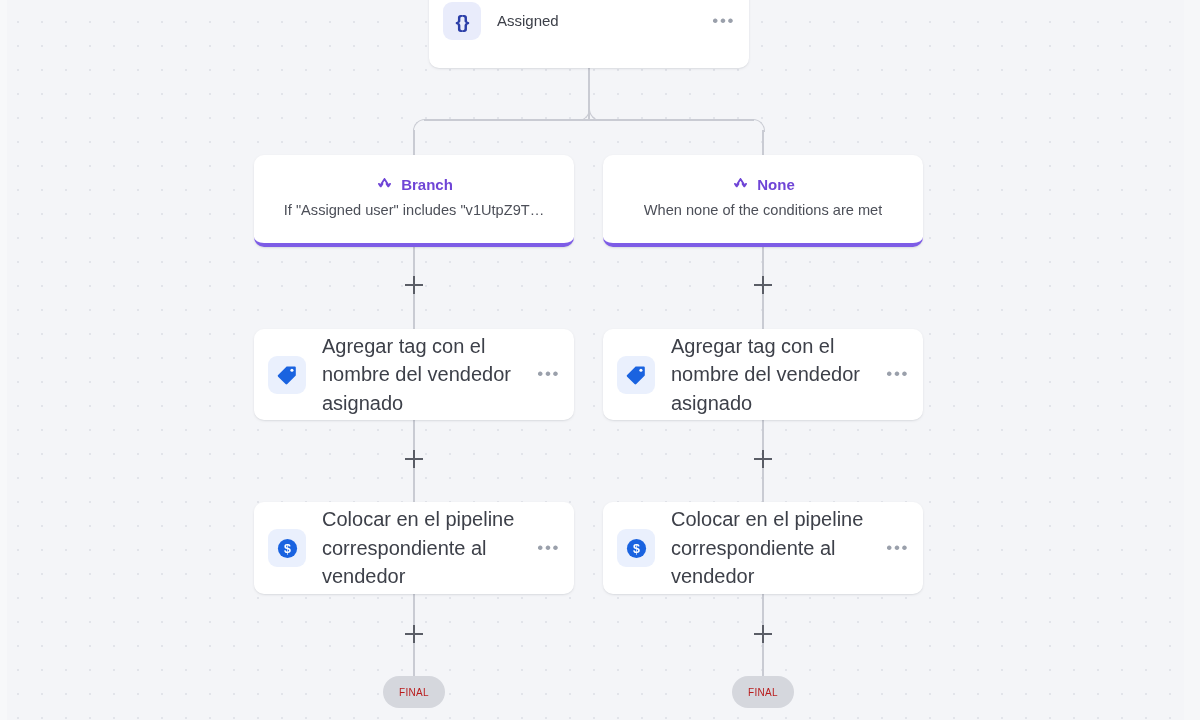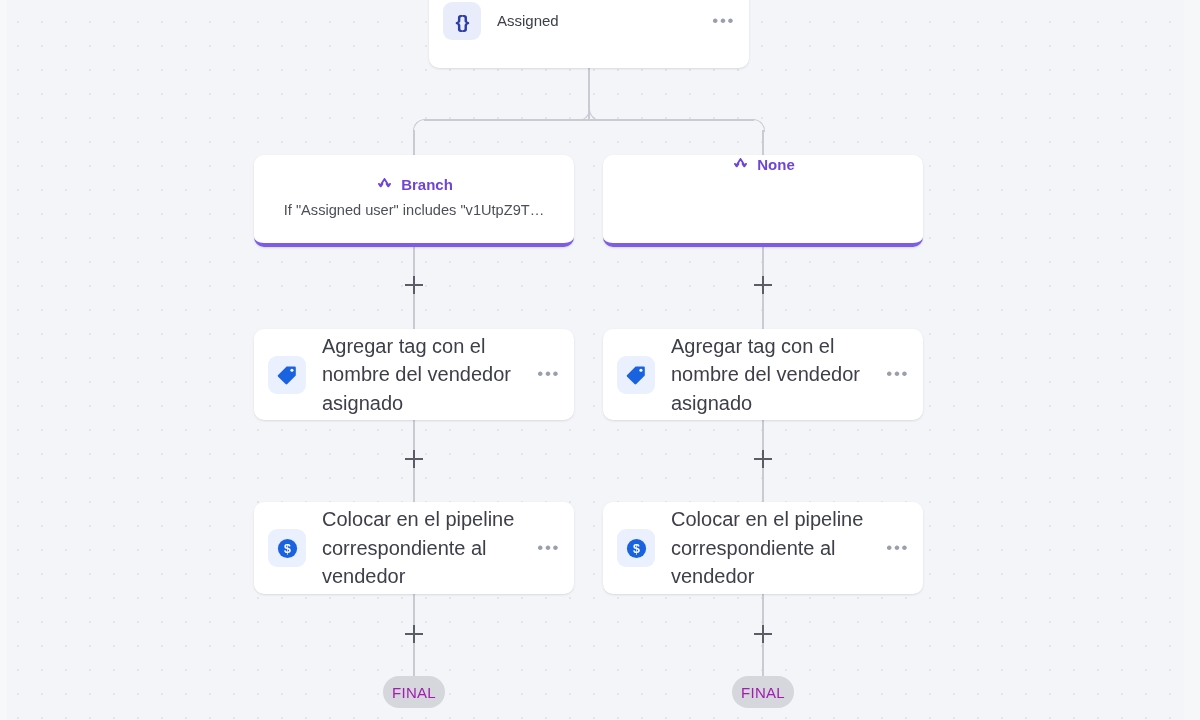--- a/index.html
+++ b/index.html
@@ -81,21 +81,21 @@
   }
   .branch-sub{
     color:#4c4f58;font-size:14.6px;white-space:nowrap;
     max-width:300px;overflow:hidden;text-overflow:ellipsis;
   }
 
   
   .final{
     position:absolute;background:#d5d7dd;border-radius:16px;
     display:flex;align-items:center;justify-content:center;
-    color:#a21caf;font-size:15px;letter-spacing:.3px;
+    color:#b91c1c;font-size:10px;letter-spacing:.3px;
   }
 </style>
 </head>
 <body>
 
 <div id="canvas">
 
   <div class="edge-gutter left"></div>
   <div class="edge-gutter right"></div>
 
@@ -140,29 +140,30 @@
       <svg width="19" height="19" viewBox="0 0 24 24" fill="none">
         <path d="M12 5 L7.2 12.6 M12 5 L16.8 12.6" stroke="#6f45d6" stroke-width="2.3" stroke-linecap="round"></path>
         <path d="M5 11.2 L7.2 14.4 L9.4 11.2" stroke="#6f45d6" stroke-width="2.3" stroke-linecap="round" stroke-linejoin="round"></path>
         <path d="M14.6 11.2 L16.8 14.4 L19 11.2" stroke="#6f45d6" stroke-width="2.3" stroke-linecap="round" stroke-linejoin="round"></path>
       </svg>
       <span class="branch-title">Branch</span>
     </div>
     <div class="branch-sub">If "Assigned user" includes "v1UtpZ9T…</div>
   </div>
 
-  <div class="card branch" style="left:603px;top:155px;width:320px;height:92px;justify-content:space-between;">
+  <div class="card branch" style="left:603px;top:155px;width:320px;height:92px;">
     <div class="branch-head">
       <svg width="19" height="19" viewBox="0 0 24 24" fill="none">
         <path d="M12 5 L7.2 12.6 M12 5 L16.8 12.6" stroke="#6f45d6" stroke-width="2.3" stroke-linecap="round"></path>
         <path d="M5 11.2 L7.2 14.4 L9.4 11.2" stroke="#6f45d6" stroke-width="2.3" stroke-linecap="round" stroke-linejoin="round"></path>
         <path d="M14.6 11.2 L16.8 14.4 L19 11.2" stroke="#6f45d6" stroke-width="2.3" stroke-linecap="round" stroke-linejoin="round"></path>
       </svg>
       <span class="branch-title">None</span>
     </div>
+    <div class="branch-sub">When none of the conditions are met</div>
   </div>
 
   <div class="card node" style="left:254px;top:329px;width:320px;height:91px;">
     <div class="icon-sq tag">
       <svg width="22" height="22" viewBox="0 0 24 24">
         <path d="M11.6 2.6 H20.4 A1.2 1.2 0 0 1 21.6 3.8 V12.6 L12.3 21.9 a1.3 1.3 0 0 1-1.9 0 L2.3 13.8 a1.3 1.3 0 0 1 0-1.9 Z" fill="#1a63e0"></path>
         <circle cx="17.4" cy="6.8" r="1.7" fill="#ffffff"></circle>
       </svg>
     </div>
     <div class="node-label two">Agregar tag con el nombre del vendedor asignado</div>

